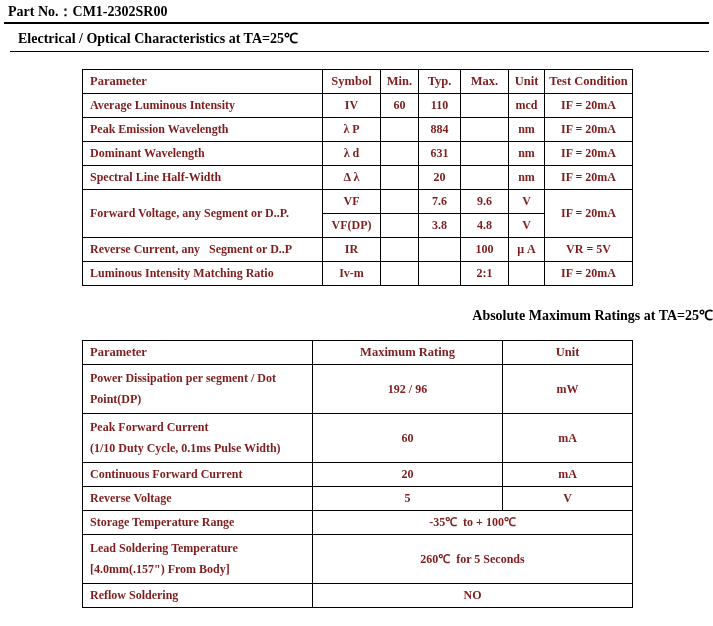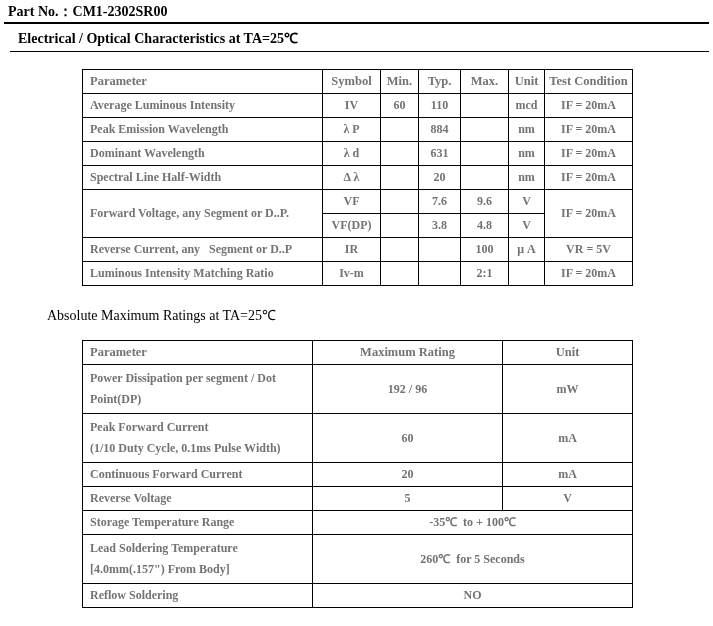--- a/index.html
+++ b/index.html
@@ -24,29 +24,30 @@
     font-weight: bold;
     font-size: 14px;
     margin: 4px 0 0 18px;
     padding-bottom: 4px;
   }
   .section1-rule {
     border-bottom: 1.5px solid #000;
     margin: 0 4px 0 10px;
   }
   .section2-title {
-    font-weight: normal;
+    font-weight: bold;
     font-size: 14px;
     margin: 19px 0 0 47px;
+    text-align: right;
   }
   table {
     border-collapse: collapse;
     margin-left: 82px;
     font-weight: bold;
-    color: #737373;
+    color: #7f1d1d;
   }
   th, td {
     border: 1px solid #000;
     padding: 1px 4px;
     text-align: center;
     font-size: 12px;
     font-weight: bold;
     line-height: 1.25;
   }
   

